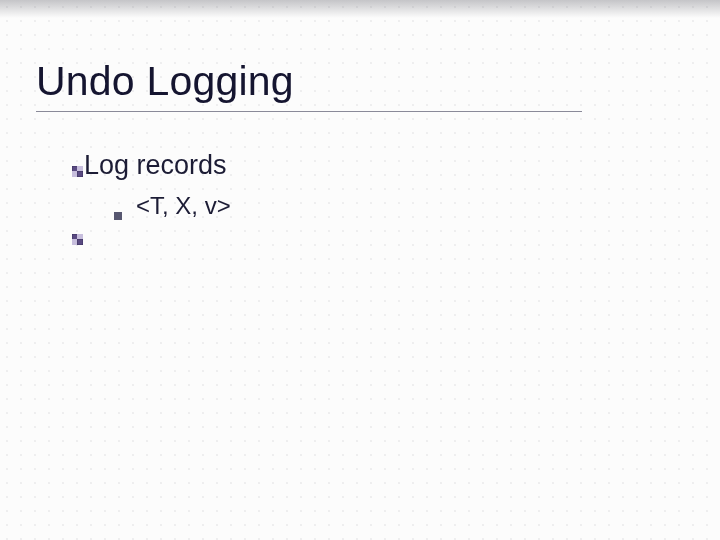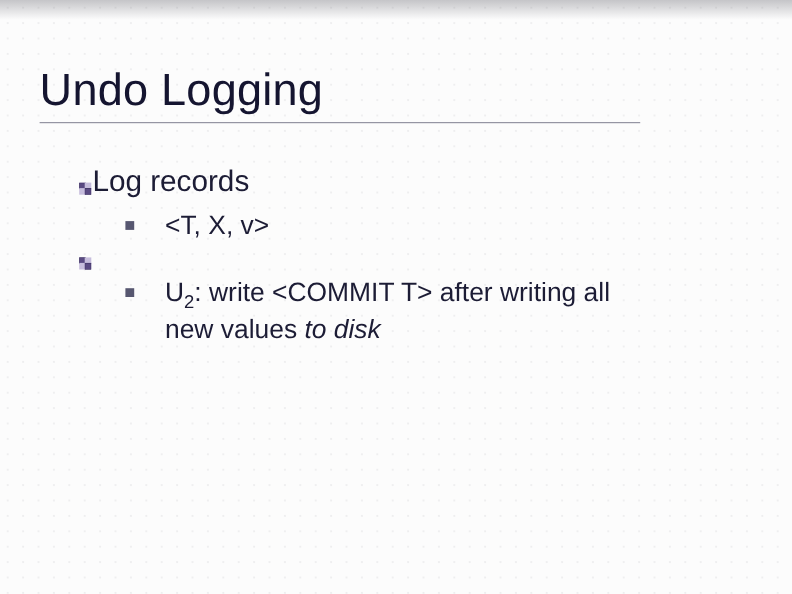--- a/index.html
+++ b/index.html
@@ -51,22 +51,22 @@
   }
   .lvl1 {
     display: flex;
     align-items: baseline;
     margin: 4px 0 10px 36px;
     font-size: 27px;
     color: #1c1c35;
   }
   .lvl2 {
     display: flex;
-    align-items: flex-start;
-    gap: 28px;
+    align-items: center;
+    gap: 14px;
     margin: 4px 0 8px 78px;
     font-size: 24px;
     color: #1c1c35;
   }
   .lvl2 .text {
     line-height: 1.28;
     max-width: 560px;
   }
   .bul1 {
     flex: 0 0 auto;
@@ -123,20 +123,14 @@
   </div>
 
   <div class="lvl1">
     <span class="bul1">
         <span class="a"></span>
         <span class="b"></span>
       </span>
   </div>
 
 
-  <div class="lvl2">
-    <span class="bul2"></span>
-    <span class="text">
-      <span>U</span><sub>2</sub><span>: write &lt;COMMIT T&gt; </span><span>after</span><span> writing all new values </span><span class="ital">to disk</span>
-    </span>
-  </div>
 
 </div>
 
 </body></html>

